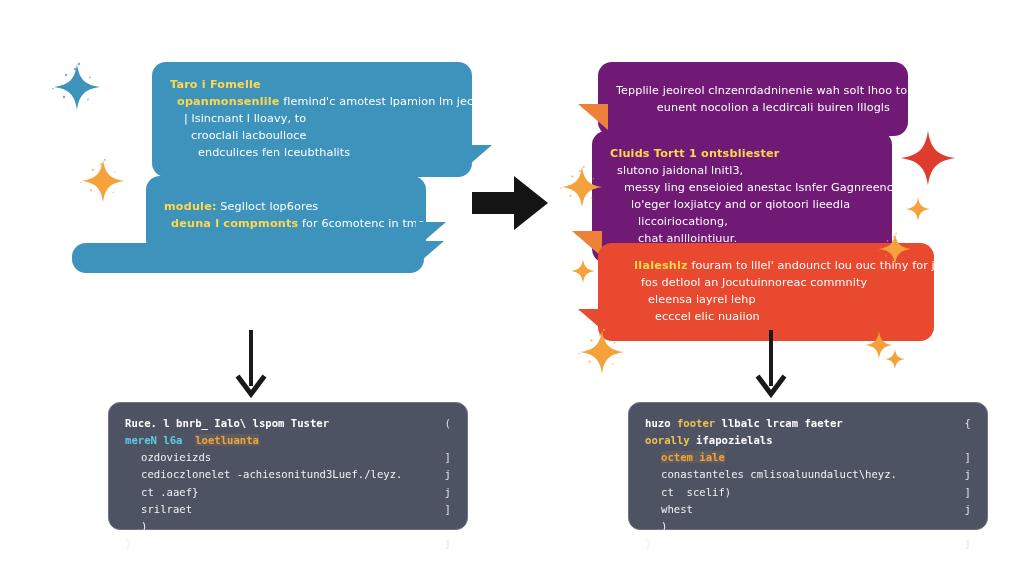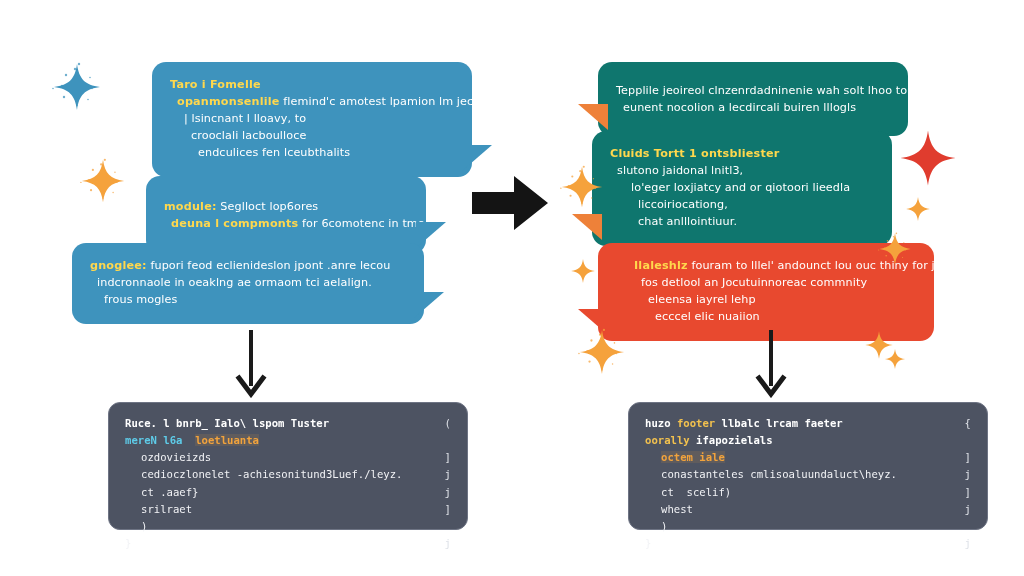--- a/index.html
+++ b/index.html
@@ -35,21 +35,21 @@
     letter-spacing: 0.1px;
     filter: blur(0.25px);
   }
   .bubble .ln { white-space: nowrap; display: block; }
   .bubble .hl {
     color: #ffd84d;
     font-weight: bold;
     letter-spacing: 0.2px;
   }
   .bubble.blue   { background: #3e93bd; }
-  .bubble.orange { background: #0f766e; }
+  .bubble.orange { background: #701a75; }
   .bubble.red    { background: #e8492f; }
 
   
   .tail {
     position: absolute;
     width: 0; height: 0;
   }
   .tail-br {              
     right: -20px;
     bottom: 6px;
@@ -134,25 +134,20 @@
   <div class="bubble blue" id="lb2" style="left:146px; top:176px; width:280px; padding-top:22px; padding-bottom:22px;">
     <span class="tail tail-br"></span>
     <div>
         <span class="ln"><span class="hl">module:</span><span> Seglloct lop6ores</span></span>
         <span class="ln" style="padding-left: 7px;"><span class="hl">deuna l compmonts</span><span> for 6comotenc in tme lieson.</span></span>
       </div>
   </div>
 
   <div class="bubble blue" id="lb3" style="left:72px; top:243px; width:352px;">
     <span class="tail tail-br"></span>
-    <div>
-        <span class="ln"><span class="hl">gnoglee:</span><span> fupori feod eclienideslon jpont .anre lecou</span></span>
-        <span class="ln" style="padding-left: 7px;"><span>indcronnaole in oeaklng ae ormaom tci aelalign.</span></span>
-        <span class="ln" style="padding-left: 14px;"><span>frous mogles</span></span>
-      </div>
   </div>
 
   <svg class="arrow-down" style="left:234px; top:328px;" viewBox="0 0 34 70">
     <line x1="17" y1="2" x2="17" y2="58" stroke="#1a1a1a" stroke-width="4"></line>
     <path d="M5 50 L17 66 L29 50" fill="none" stroke="#1a1a1a" stroke-width="5" stroke-linecap="square" stroke-linejoin="miter"></path>
   </svg>
 
   <div class="code-panel" id="lcode" style="left:72px; top:402px; width:360px; height:128px;">
     <div>
         <div class="code-line"><span><span class="tok-wh">Ruce. l bnrb_ Ialo\ lspom Tuster</span></span><span class="brk">(</span></div>
@@ -167,29 +162,30 @@
   </div>
 
   <svg class="arrow-right" viewBox="0 0 80 62">
     <path d="M2 20 L44 20 L44 4 L78 31 L44 58 L44 42 L2 42 Z" fill="#141414"></path>
   </svg>
 
   <div class="bubble orange" id="rb1" style="left:598px; top:62px; width:310px; padding-top:20px; padding-bottom:20px;">
     <span class="tail tail-bl"></span>
     <div>
         <span class="ln"><span>Tepplile jeoireol clnzenrdadninenie wah solt lhoo to,</span></span>
-        <span class="ln" style="padding-left: 7px;"><span>eunent nocolion a lecdircali buiren lllogls</span></span>
+        <span class="ln" style="padding-left: 7px; text-align: right;"><span>eunent nocolion a lecdircali buiren lllogls</span></span>
       </div>
   </div>
 
   <div class="bubble orange" id="rb2" style="left:592px; top:131px; width:300px;">
     <span class="tail tail-bl"></span>
     <div>
         <span class="ln"><span class="hl">Cluids  Tortt 1 ontsbliester</span></span>
         <span class="ln" style="padding-left: 7px;"><span>slutono jaidonal lnitl3,</span></span>
+        <span class="ln" style="padding-left: 14px;"><span>messy ling enseioied anestac lsnfer Gagnreence.</span></span>
         <span class="ln" style="padding-left: 21px;"><span>lo'eger loxjiatcy and or qiotoori lieedla</span></span>
         <span class="ln" style="padding-left: 28px;"><span>liccoiriocationg,</span></span>
         <span class="ln" style="padding-left: 28px;"><span>chat anlllointiuur.</span></span>
       </div>
   </div>
 
   <div class="bubble red" id="rb3" style="left:598px; top:243px; width:336px;padding-left:36px;">
     <span class="tail tail-bl"></span>
     <div>
         <span class="ln"><span class="hl">Ilaleshlz</span><span>  fouram to lllel' andounct lou ouc thiny for jun</span></span>

